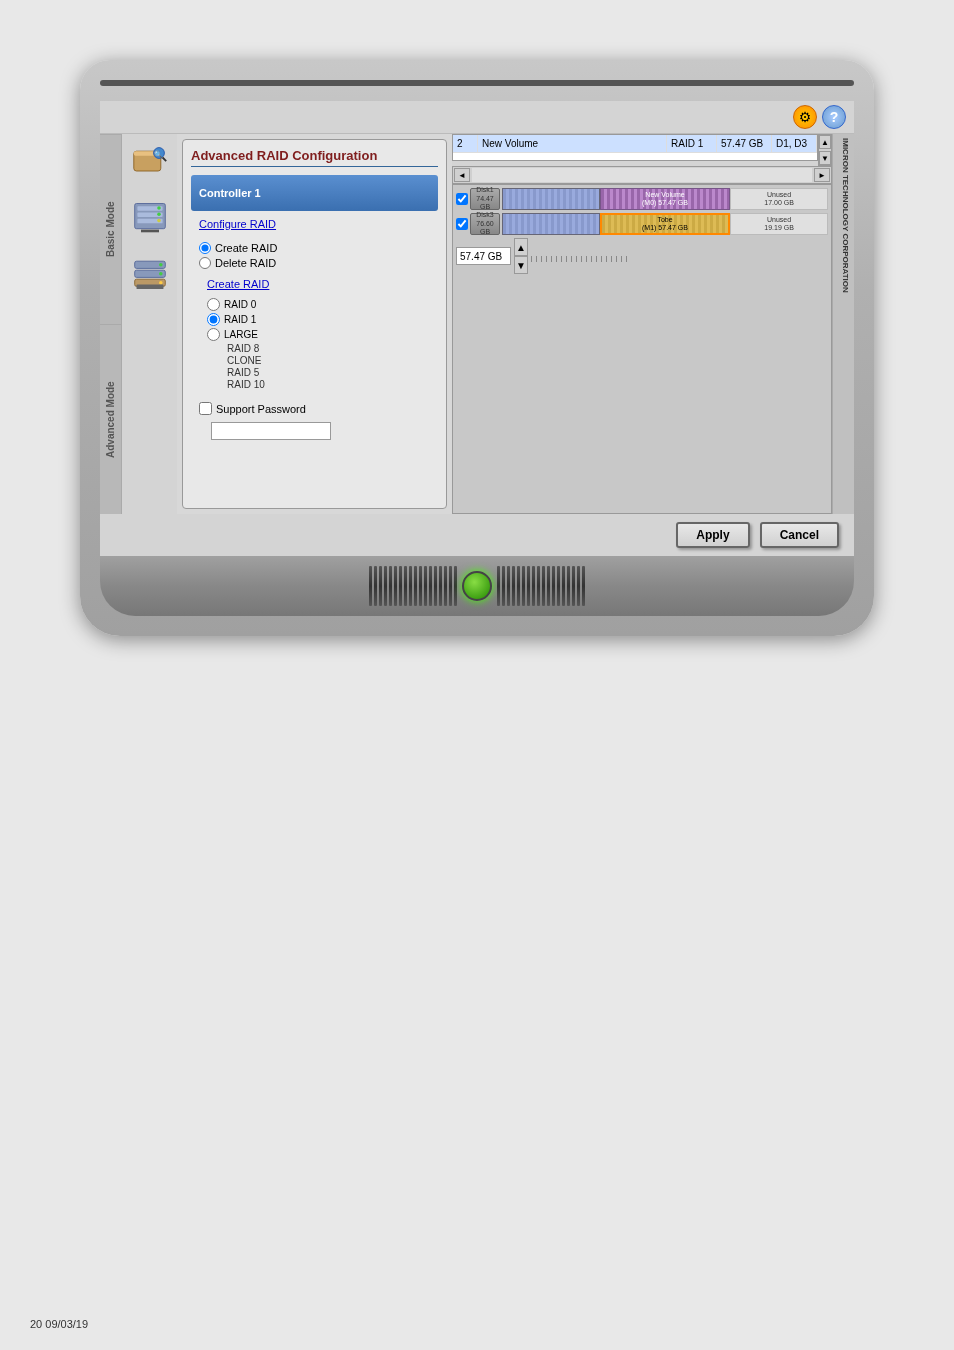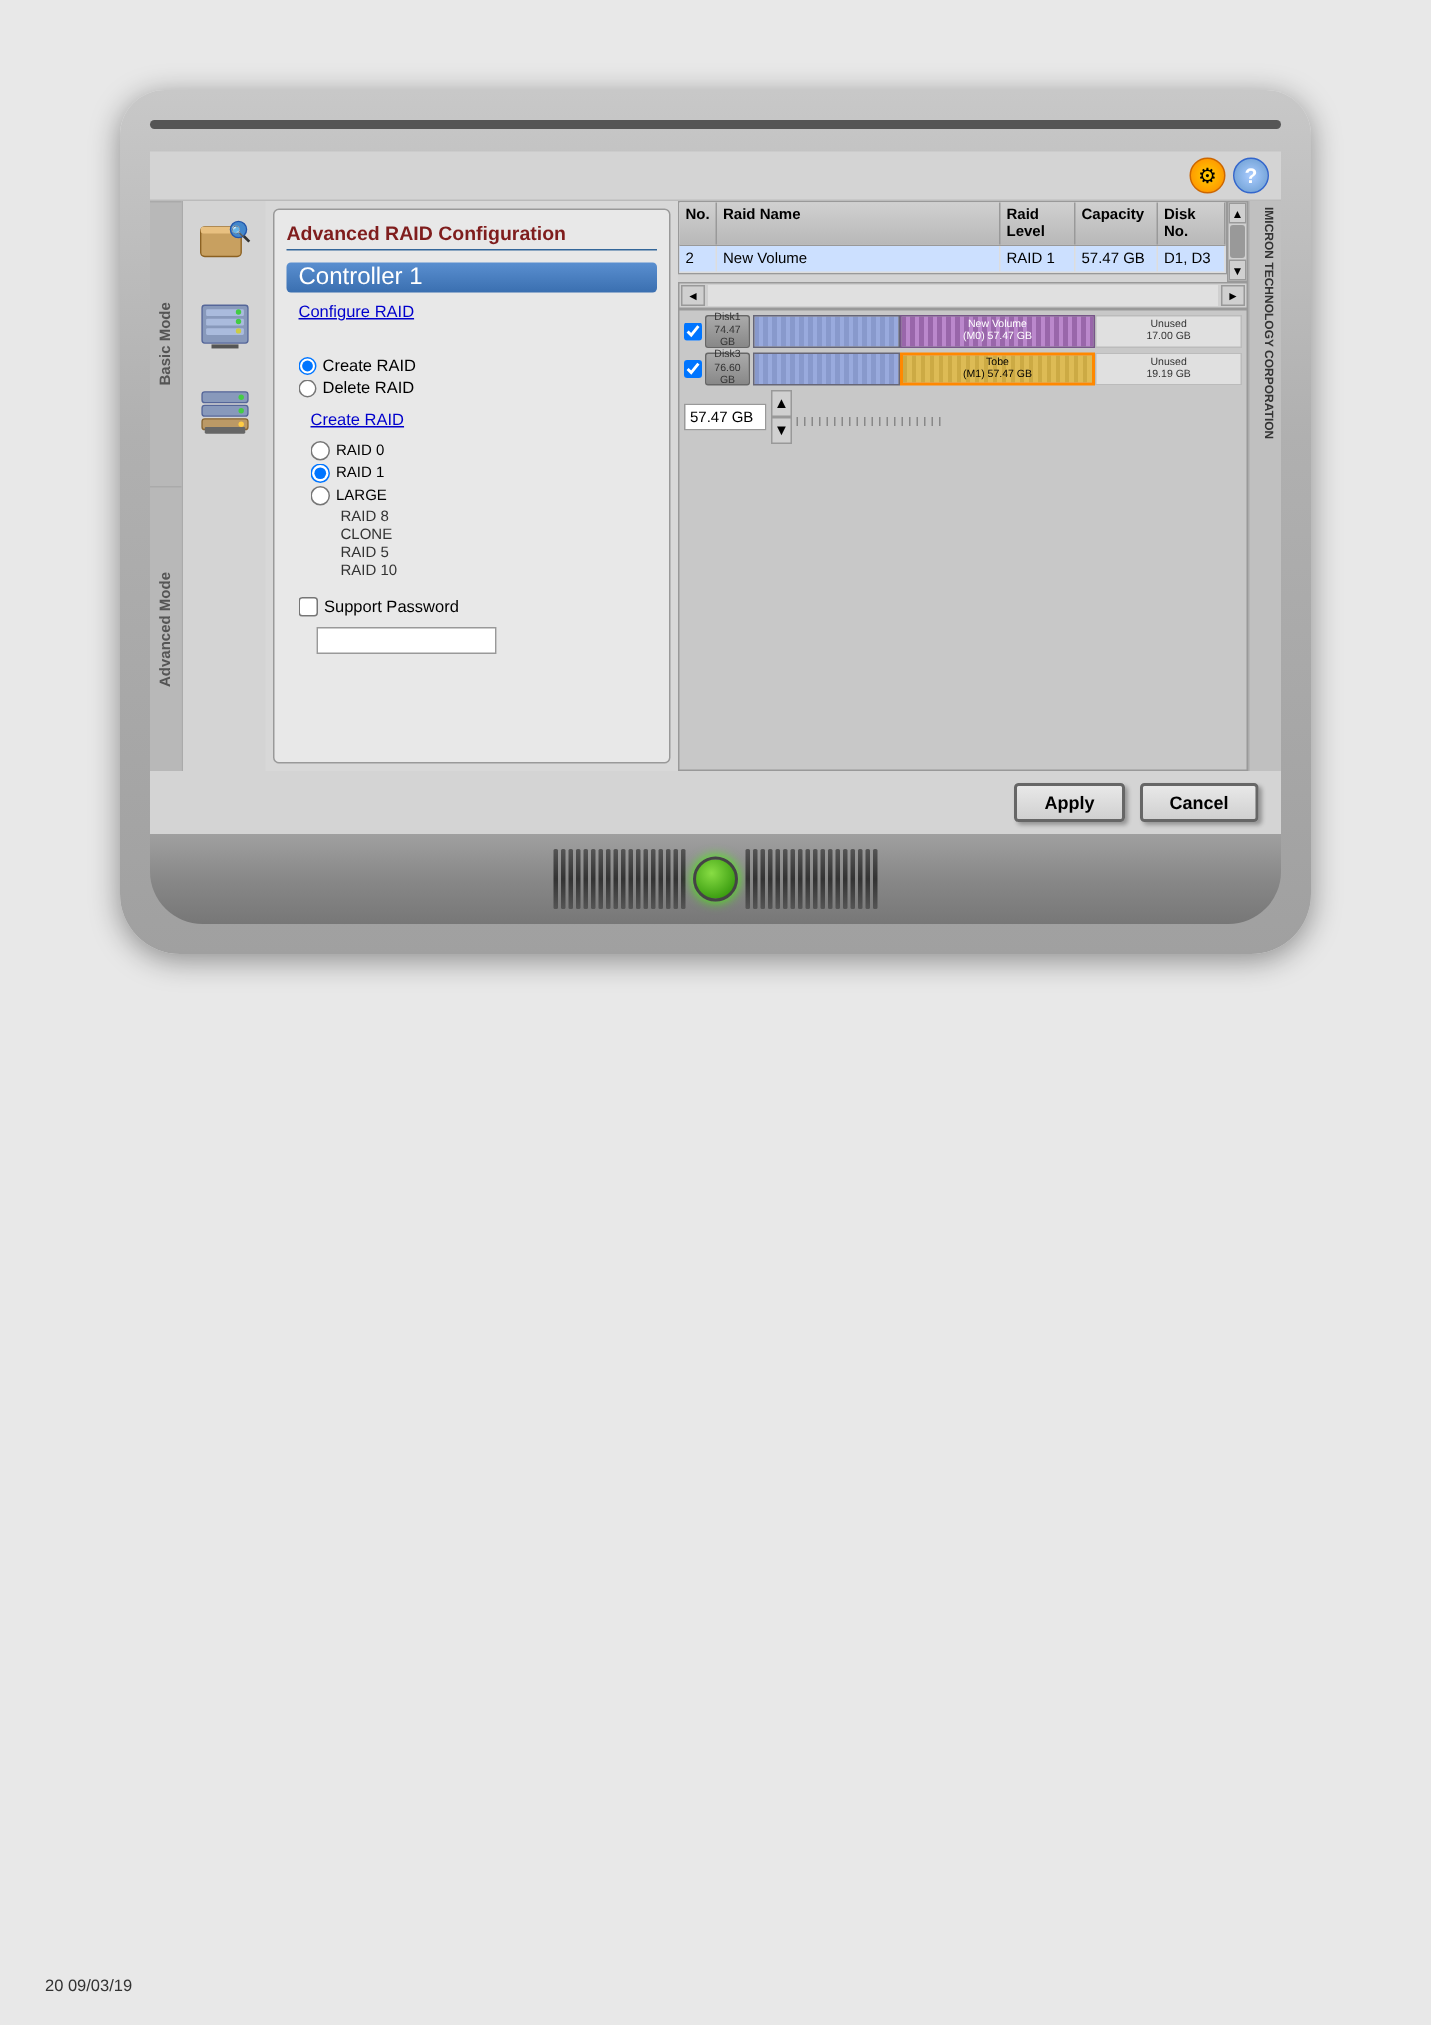--- a/index.html
+++ b/index.html
@@ -190,35 +190,35 @@
       font-weight: bold;
       margin-bottom: 8px;
       border-bottom: 1px solid #336699;
       padding-bottom: 3px;
     }
 
     
     .controller-header {
       background: linear-gradient(180deg, #5a8fd0 0%, #3a6fb0 100%);
       color: white;
-      padding: 1px 8px;
-      font-size: 16px;
-      font-weight: normal;
+      padding: 12px 8px;
+      font-size: 11px;
+      font-weight: bold;
       border-radius: 3px;
       margin-bottom: 5px;
     }
 
     
     .configure-link {
       color: #0000cc;
       text-decoration: underline;
       font-size: 11px;
       padding: 2px 8px;
       display: block;
-      margin-bottom: 20px;
+      margin-bottom: 8px;
       cursor: pointer;
     }
 
     
     .radio-group {
       padding: 2px 8px;
       margin-bottom: 2px;
     }
 
     .radio-option {
@@ -682,27 +682,20 @@
           <span>Support Password</span>
         </div>
         <input type="text" class="password-input" style="">
       </div>
     </div>
 
     <div class="right-panel">
 
       <div class="table-wrapper">
         <div class="raid-table" style="flex:1;">
-          <div class="raid-table-header">
-            <div class="col col-no">No.</div>
-            <div class="col col-name">Raid Name</div>
-            <div class="col col-level">Raid Level</div>
-            <div class="col col-cap">Capacity</div>
-            <div class="col col-disk">Disk No.</div>
-          </div>
           <div class="raid-table-row" style="background:#cce0ff;">
             <div class="col col-no">2</div>
             <div class="col col-name">New Volume</div>
             <div class="col col-level">RAID 1</div>
             <div class="col col-cap">57.47 GB</div>
             <div class="col col-disk">D1, D3</div>
           </div>
         </div>
         <div class="table-scrollbar">
           <div class="scroll-arrow">▲</div>

